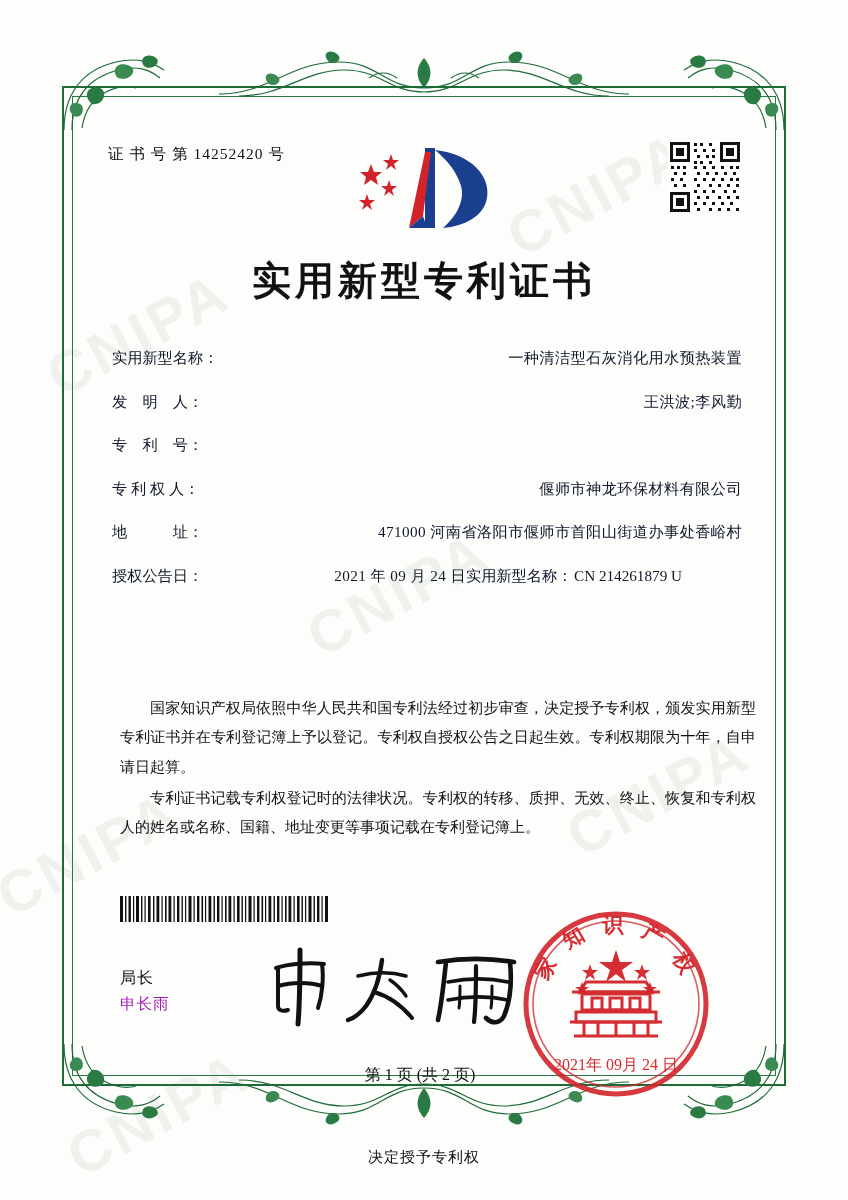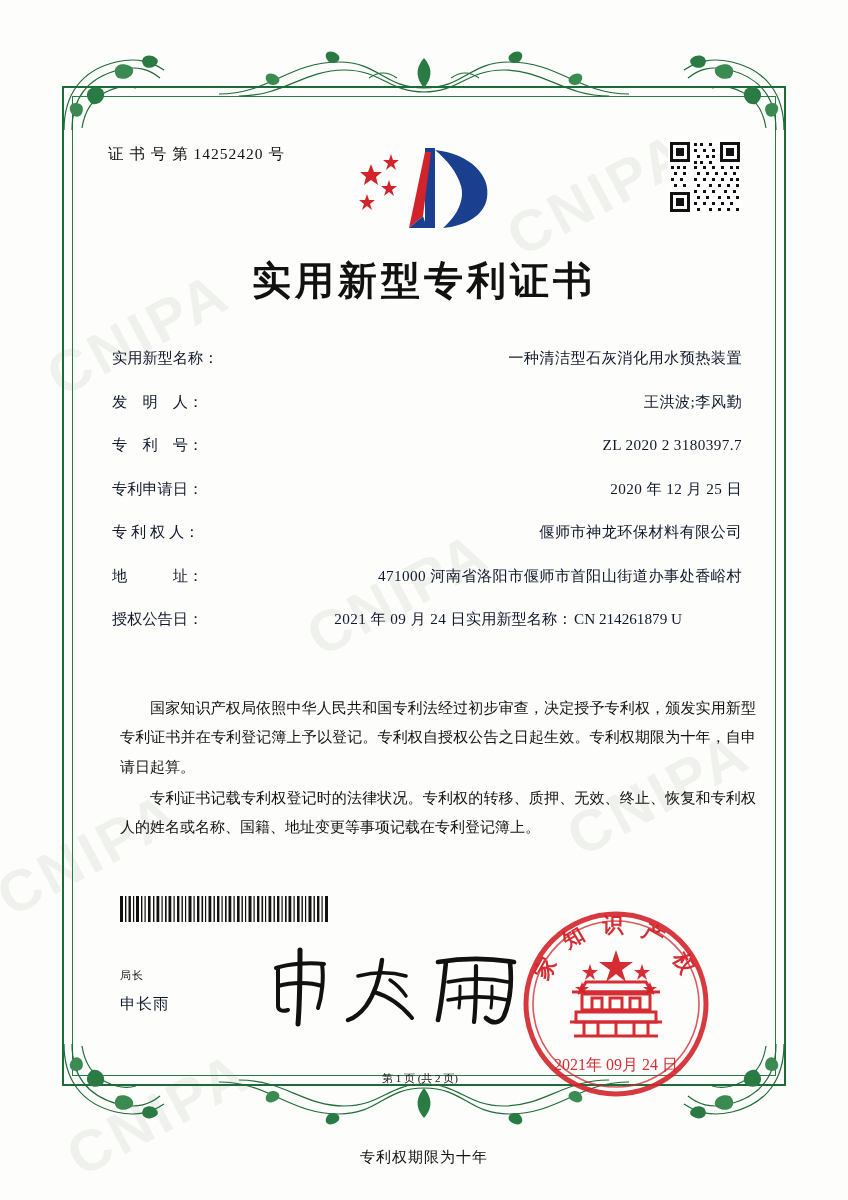--- a/index.html
+++ b/index.html
@@ -187,31 +187,31 @@
     left: 48px;
     top: 800px;
     width: 212px;
     height: 26px;
   }
 
   .signer-title {
     position: absolute;
     left: 48px;
     top: 872px;
-    font-size: 11px;
+    font-size: 16px;
     letter-spacing: 1px;
     color: #111;
   }
   .signer-name {
     position: absolute;
     left: 48px;
     top: 898px;
     font-size: 15.5px;
     letter-spacing: 1px;
-    color: #0f172a;
+    color: #a21caf;
     text-align: center;
   }
   .signature {
     position: absolute;
     left: 190px;
     top: 848px;
     width: 268px;
     height: 84px;
   }
 
@@ -222,21 +222,21 @@
     width: 196px;
     height: 196px;
   }
 
   .page-no {
     position: absolute;
     left: 0;
     right: 8px;
     bottom: -10px;
     text-align: center;
-    font-size: 11px;
+    font-size: 16px;
     color: #111;
   }
 
   .footer-note {
     position: absolute;
     left: 0;
     right: 0;
     top: 1148px;
     text-align: center;
     font-size: 15px;
@@ -456,27 +456,22 @@
         <span class="f-value">一种清洁型石灰消化用水预热装置</span>
       </div>
 
       <div class="field">
         <span class="f-label">发　明　人：</span>
         <span class="f-value">王洪波;李风勤</span>
       </div>
 
       <div class="field">
         <span class="f-label">专　利　号：</span>
-        <span class="f-value">ZL 2020 2 3180397.7</span>
       </div>
 
-      <div class="field">
-        <span class="f-label">专利申请日：</span>
-        <span class="f-value">2020 年 12 月 25 日</span>
-      </div>
 
       <div class="field">
         <span class="f-label">专 利 权 人：</span>
         <span class="f-value">偃师市神龙环保材料有限公司</span>
       </div>
 
       <div class="field">
         <span class="f-label">地　　　址：</span>
         <span class="f-value">471000 河南省洛阳市偃师市首阳山街道办事处香峪村</span>
       </div>
@@ -617,15 +612,15 @@
           <polygon points="132,76 134,81 139,81 135,84 136,89 132,86 128,89 129,84 125,81 130,81"></polygon>
         </g>
 
         <text x="98" y="164" text-anchor="middle" font-family="Liberation Serif, serif" font-size="16" fill="#d2232a" opacity="0.95">2021年 09月 24 日</text>
       </svg>
     </div>
 
     <div class="page-no">第 1 页 (共 2 页)</div>
   </div>
 
-  <div class="footer-note">专利权期限为十年</div>
+  <div class="footer-note">决定授予专利权</div>
 
 </div>
 
 </body></html>

